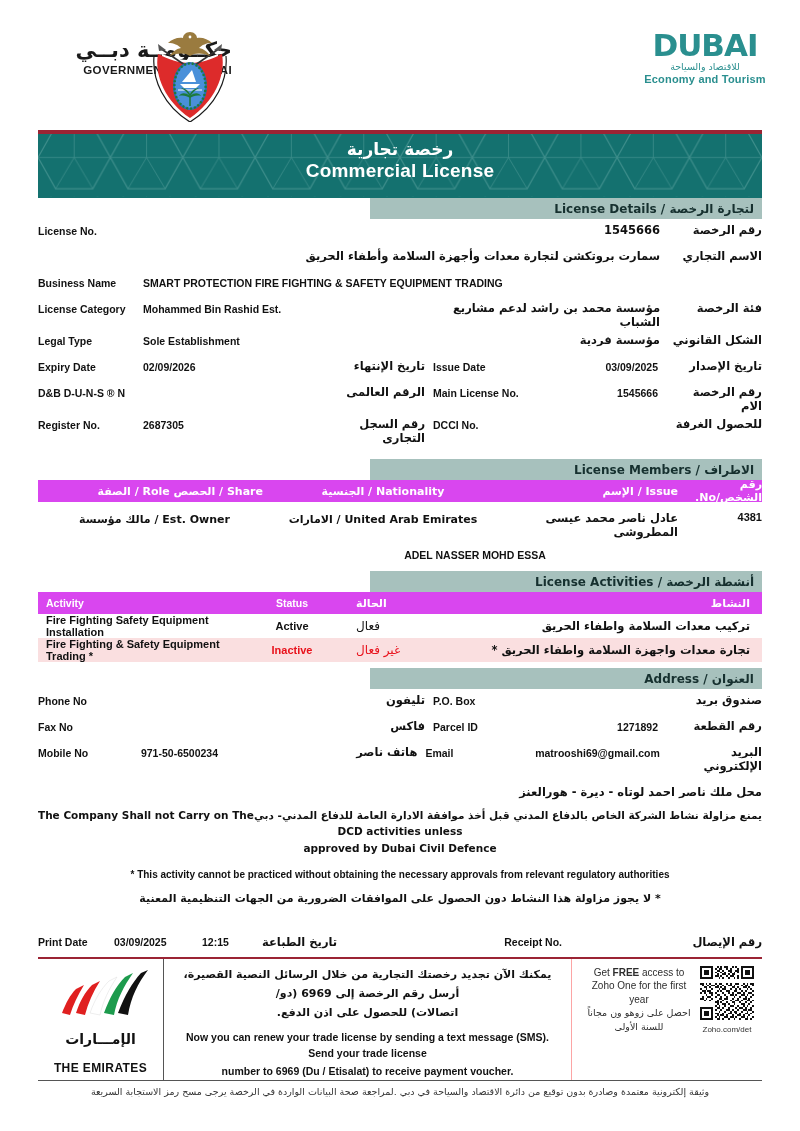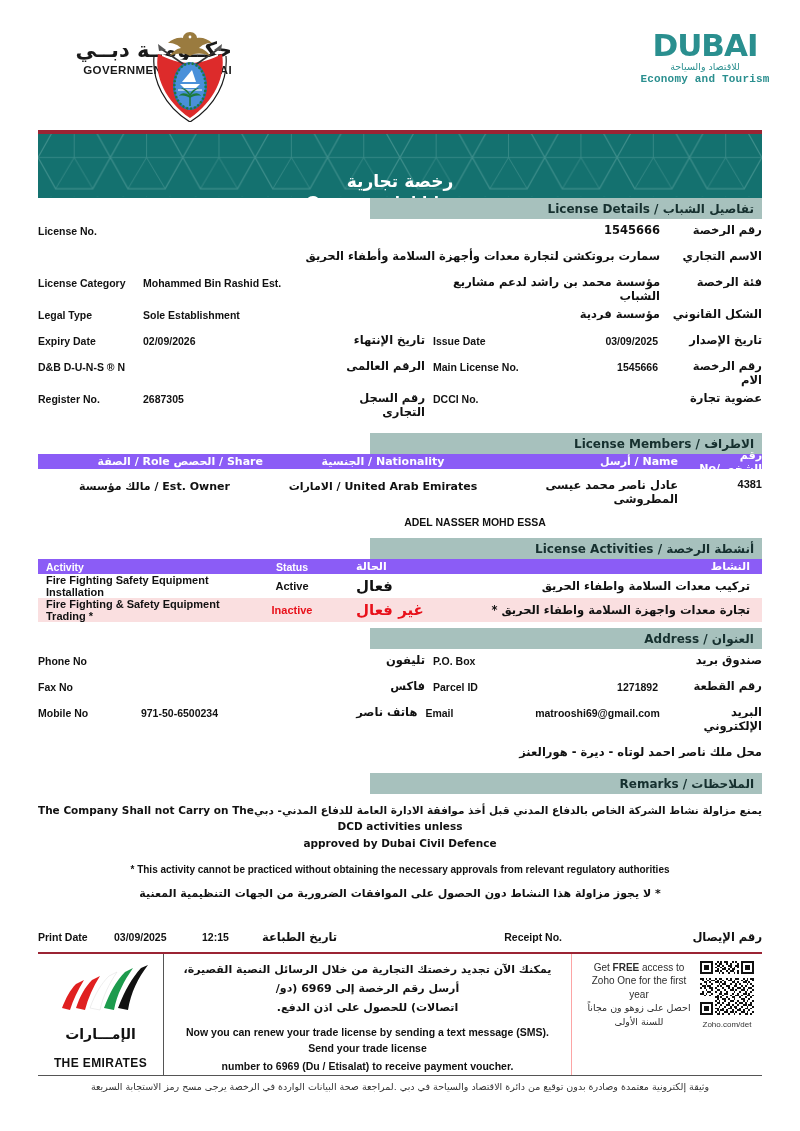--- a/index.html
+++ b/index.html
@@ -71,21 +71,20 @@
     color: #2a8f8f;
     direction: rtl;
     letter-spacing: 1px;
   }
   .det-en {
     font-size: 11px;
     font-weight: bold;
     color: #2a8f8f;
     margin-top: 1px;
     letter-spacing: 0.2px;
-    font-family: Liberation Mono, monospace;
   }
 
   
   .banner-wrap { position: relative; margin: 0 38px; }
   .banner-rule { height: 4px; background: #9b2434; }
   .banner {
     position: relative;
     height: 64px;
     background: #14716f;
     overflow: hidden;
@@ -98,21 +97,20 @@
     text-align: center;
     padding-top: 5px;
     color: #ffffff;
   }
   .banner-ar {
     font-family: "DejaVu Sans", sans-serif;
     font-size: 17px;
     font-weight: bold;
     direction: rtl;
     line-height: 1.2;
-    margin-top: 32px;
   }
   .banner-en {
     font-size: 19px;
     font-weight: bold;
     letter-spacing: 0.2px;
     margin-top: 1px;
   }
 
   
   .sec-bar {
@@ -187,23 +185,23 @@
   .c6-enlabel2 { width: 112px; font-weight: bold; color:#111; padding-top:6px; }
   .c6-envalue2 { flex:1; font-weight:bold; color:#111; padding-top:6px; text-align:right; padding-right:12px;}
   .c6-arlabel2 {
     width: 92px; text-align:right; direction:rtl;
     font-family:"DejaVu Sans", sans-serif; font-size:11.5px; font-weight:bold;
     color:#111; padding-top:4px;
   }
 
   
   .thead {
-    background: #8b5cf6;
+    background: #d946ef;
     color: #fff;
-    height: 15px;
+    height: 22px;
     display: flex;
     align-items: center;
     font-size: 10.5px;
     font-weight: bold;
   }
   .thead .th {
     direction: rtl;
     font-family: "DejaVu Sans", sans-serif;
     font-size: 11px;
   }
@@ -226,22 +224,22 @@
 
   
   .a-en    { flex: 1; padding-left: 8px; }
   .a-st    { width: 120px; text-align: center; }
   .a-star  { width: 120px; text-align: center; direction: rtl; }
   .a-ar    { width: 290px; text-align: right; padding-right: 12px; }
 
   .arow { display: flex; align-items: center; min-height: 23px; font-size: 11px; }
   .arow .a-en { font-weight: bold; color: #111; }
   .arow .a-st { font-weight: bold; color: #111; }
-  .arow .a-star { font-weight: bold; color: #111;
-                  font-family:"DejaVu Sans", sans-serif; font-size:15px; }
+  .arow .a-star { font-weight: normal; color: #111;
+                  font-family:"DejaVu Sans", sans-serif; font-size:12px; }
   .arow .a-ar { font-weight: bold; color: #111; direction: rtl;
                 font-family:"DejaVu Sans", sans-serif; font-size:11.5px;text-align:right; }
   .arow.inactive { background: #fadfe0; }
   .arow.inactive .a-st,
   .arow.inactive .a-star { color: #e8111b; }
 
   
   .addr-extra {
     text-align: right;
     direction: rtl;
@@ -391,39 +389,45 @@
         <rect width="740" height="64" fill="url(#hexp)"></rect>
       </svg>
       <div class="banner-text">
         <div class="banner-ar">رخصة تجارية</div>
         <div class="banner-en">Commercial License</div>
       </div>
     </div>
   </div>
 
   <div class="sec-bar">
-    <span>تفاصيل الشباب  /  License Details</span>
+    <span>لتجارة الرخصة  /  License Details</span>
   </div>
 
   <div class="body">
 
     <div class="drow">
       <div class="c-enlabel">License No.</div>
       <div class="c-envalue"></div>
       <div class="c-arvalue">1545666</div>
       <div class="c-arlabel">رقم الرخصة</div>
     </div>
 
     <div class="drow">
       <div class="c-enlabel"></div>
       <div class="c-envalue"></div>
       <div class="c-arvalue" style="width:400px">سمارت بروتكشن لتجارة معدات وأجهزة السلامة وأطفاء الحريق</div>
       <div class="c-arlabel">الاسم التجاري</div>
     </div>
 
+    <div class="drow">
+      <div class="c-enlabel">Business Name</div>
+      <div class="c-envalue">SMART PROTECTION FIRE FIGHTING &amp; SAFETY EQUIPMENT TRADING</div>
+      <div class="c-arvalue" style="width:150px"></div>
+      <div class="c-arlabel"></div>
+    </div>
 
     <div class="drow">
       <div class="c-enlabel">License Category</div>
       <div class="c-envalue">Mohammed Bin Rashid Est.</div>
       <div class="c-arvalue">مؤسسة محمد بن راشد لدعم مشاريع الشباب</div>
       <div class="c-arlabel">فئة الرخصة</div>
     </div>
 
     <div class="drow">
       <div class="c-enlabel">Legal Type</div>
@@ -449,33 +453,33 @@
       <div class="c6-envalue2">1545666</div>
       <div class="c6-arlabel2">رقم الرخصة الام</div>
     </div>
 
     <div class="drow">
       <div class="c6-enlabel">Register No.</div>
       <div class="c6-envalue">2687305</div>
       <div class="c6-arlabel-mid">رقم السجل التجارى</div>
       <div class="c6-enlabel2">DCCI No.</div>
       <div class="c6-envalue2"></div>
-      <div class="c6-arlabel2">عضوية تجارة</div>
+      <div class="c6-arlabel2">للحصول الغرفة</div>
     </div>
   </div>
 
   <div class="sec-bar" style="margin-top:14px">
     <span>الاطراف  /  License Members</span>
   </div>
 
   <div class="body">
     <div class="thead">
       <div class="th m-share">Share / الحصص  Role / الصفة</div>
       <div class="th m-nat">Nationality / الجنسية</div>
-      <div class="th m-name">Name / أرسل</div>
+      <div class="th m-name">Issue / الإسم</div>
       <div class="th" style="width:72px;text-align:right">رقم الشخص/No.</div>
     </div>
 
     <div class="mrow">
       <div class="m-share">Est. Owner / مالك مؤسسة</div>
       <div class="m-nat">United Arab Emirates / الامارات</div>
       <div class="m-name">عادل ناصر محمد عيسى المطروشى</div>
       <div class="m-idno">4381</div>
     </div>
     <div class="m-name-en">ADEL NASSER MOHD ESSA</div>
@@ -536,23 +540,20 @@
       <div class="c6-envalue">971-50-6500234</div>
       <div class="c6-arlabel-mid">هاتف ناصر</div>
       <div class="c6-enlabel2">Email</div>
       <div class="c6-envalue2">matrooshi69@gmail.com</div>
       <div class="c6-arlabel2">البريد الإلكتروني</div>
     </div>
 
     <div class="addr-extra">محل ملك ناصر احمد لوتاه - ديرة - هورالعنز</div>
   </div>
 
-  <div class="sec-bar" style="margin-top:14px">
-    <span>الملاحظات / Remarks</span>
-  </div>
 
   <div class="body">
     <div class="rmk rmk-1"><span>يمنع مزاولة نشاط الشركة الخاص بالدفاع المدني قبل أخذ موافقة الادارة العامة للدفاع المدني- دبي</span><span>The Company Shall not Carry on The DCD activities unless</span></div>
     <div class="rmk rmk-2">approved by Dubai Civil Defence</div>
     <div class="rmk rmk-3">* This activity cannot be practiced without obtaining the necessary approvals from relevant regulatory authorities</div>
     <div class="rmk rmk-4">* لا يجوز مزاولة هذا النشاط دون الحصول على الموافقات الضرورية من الجهات التنظيمية المعنية</div>
   </div>
 
   <div class="body">
     <div class="prow">

